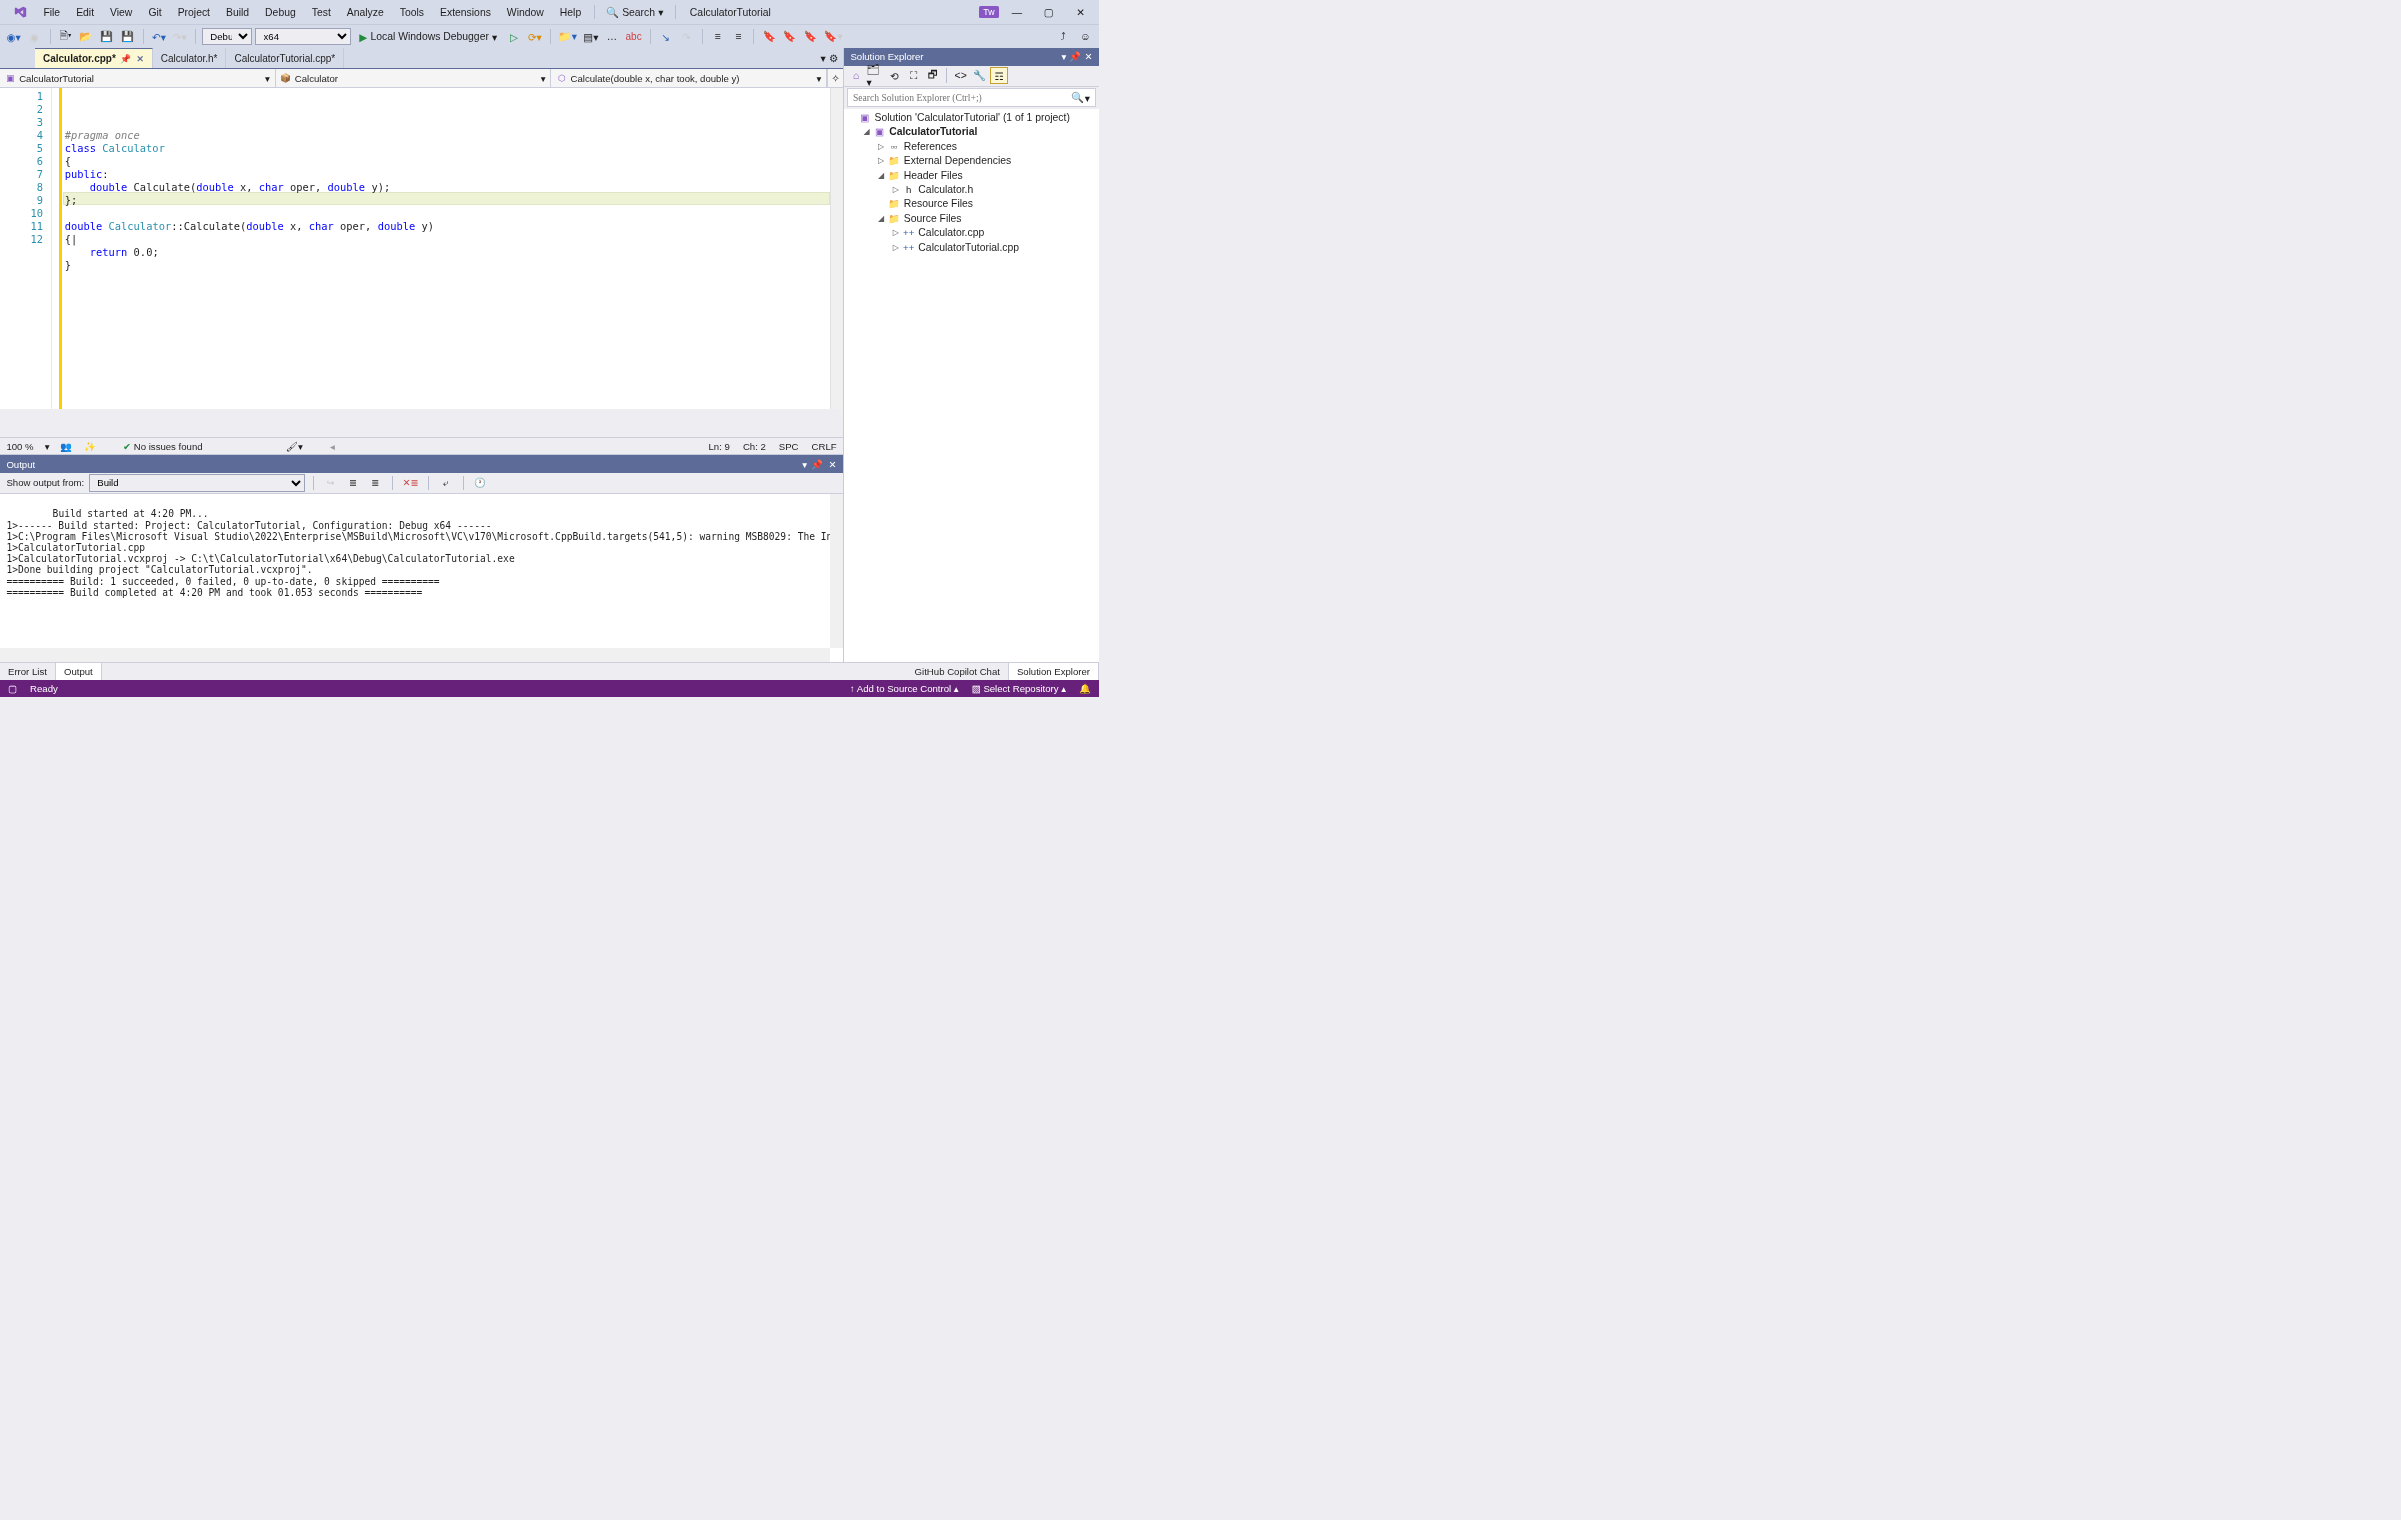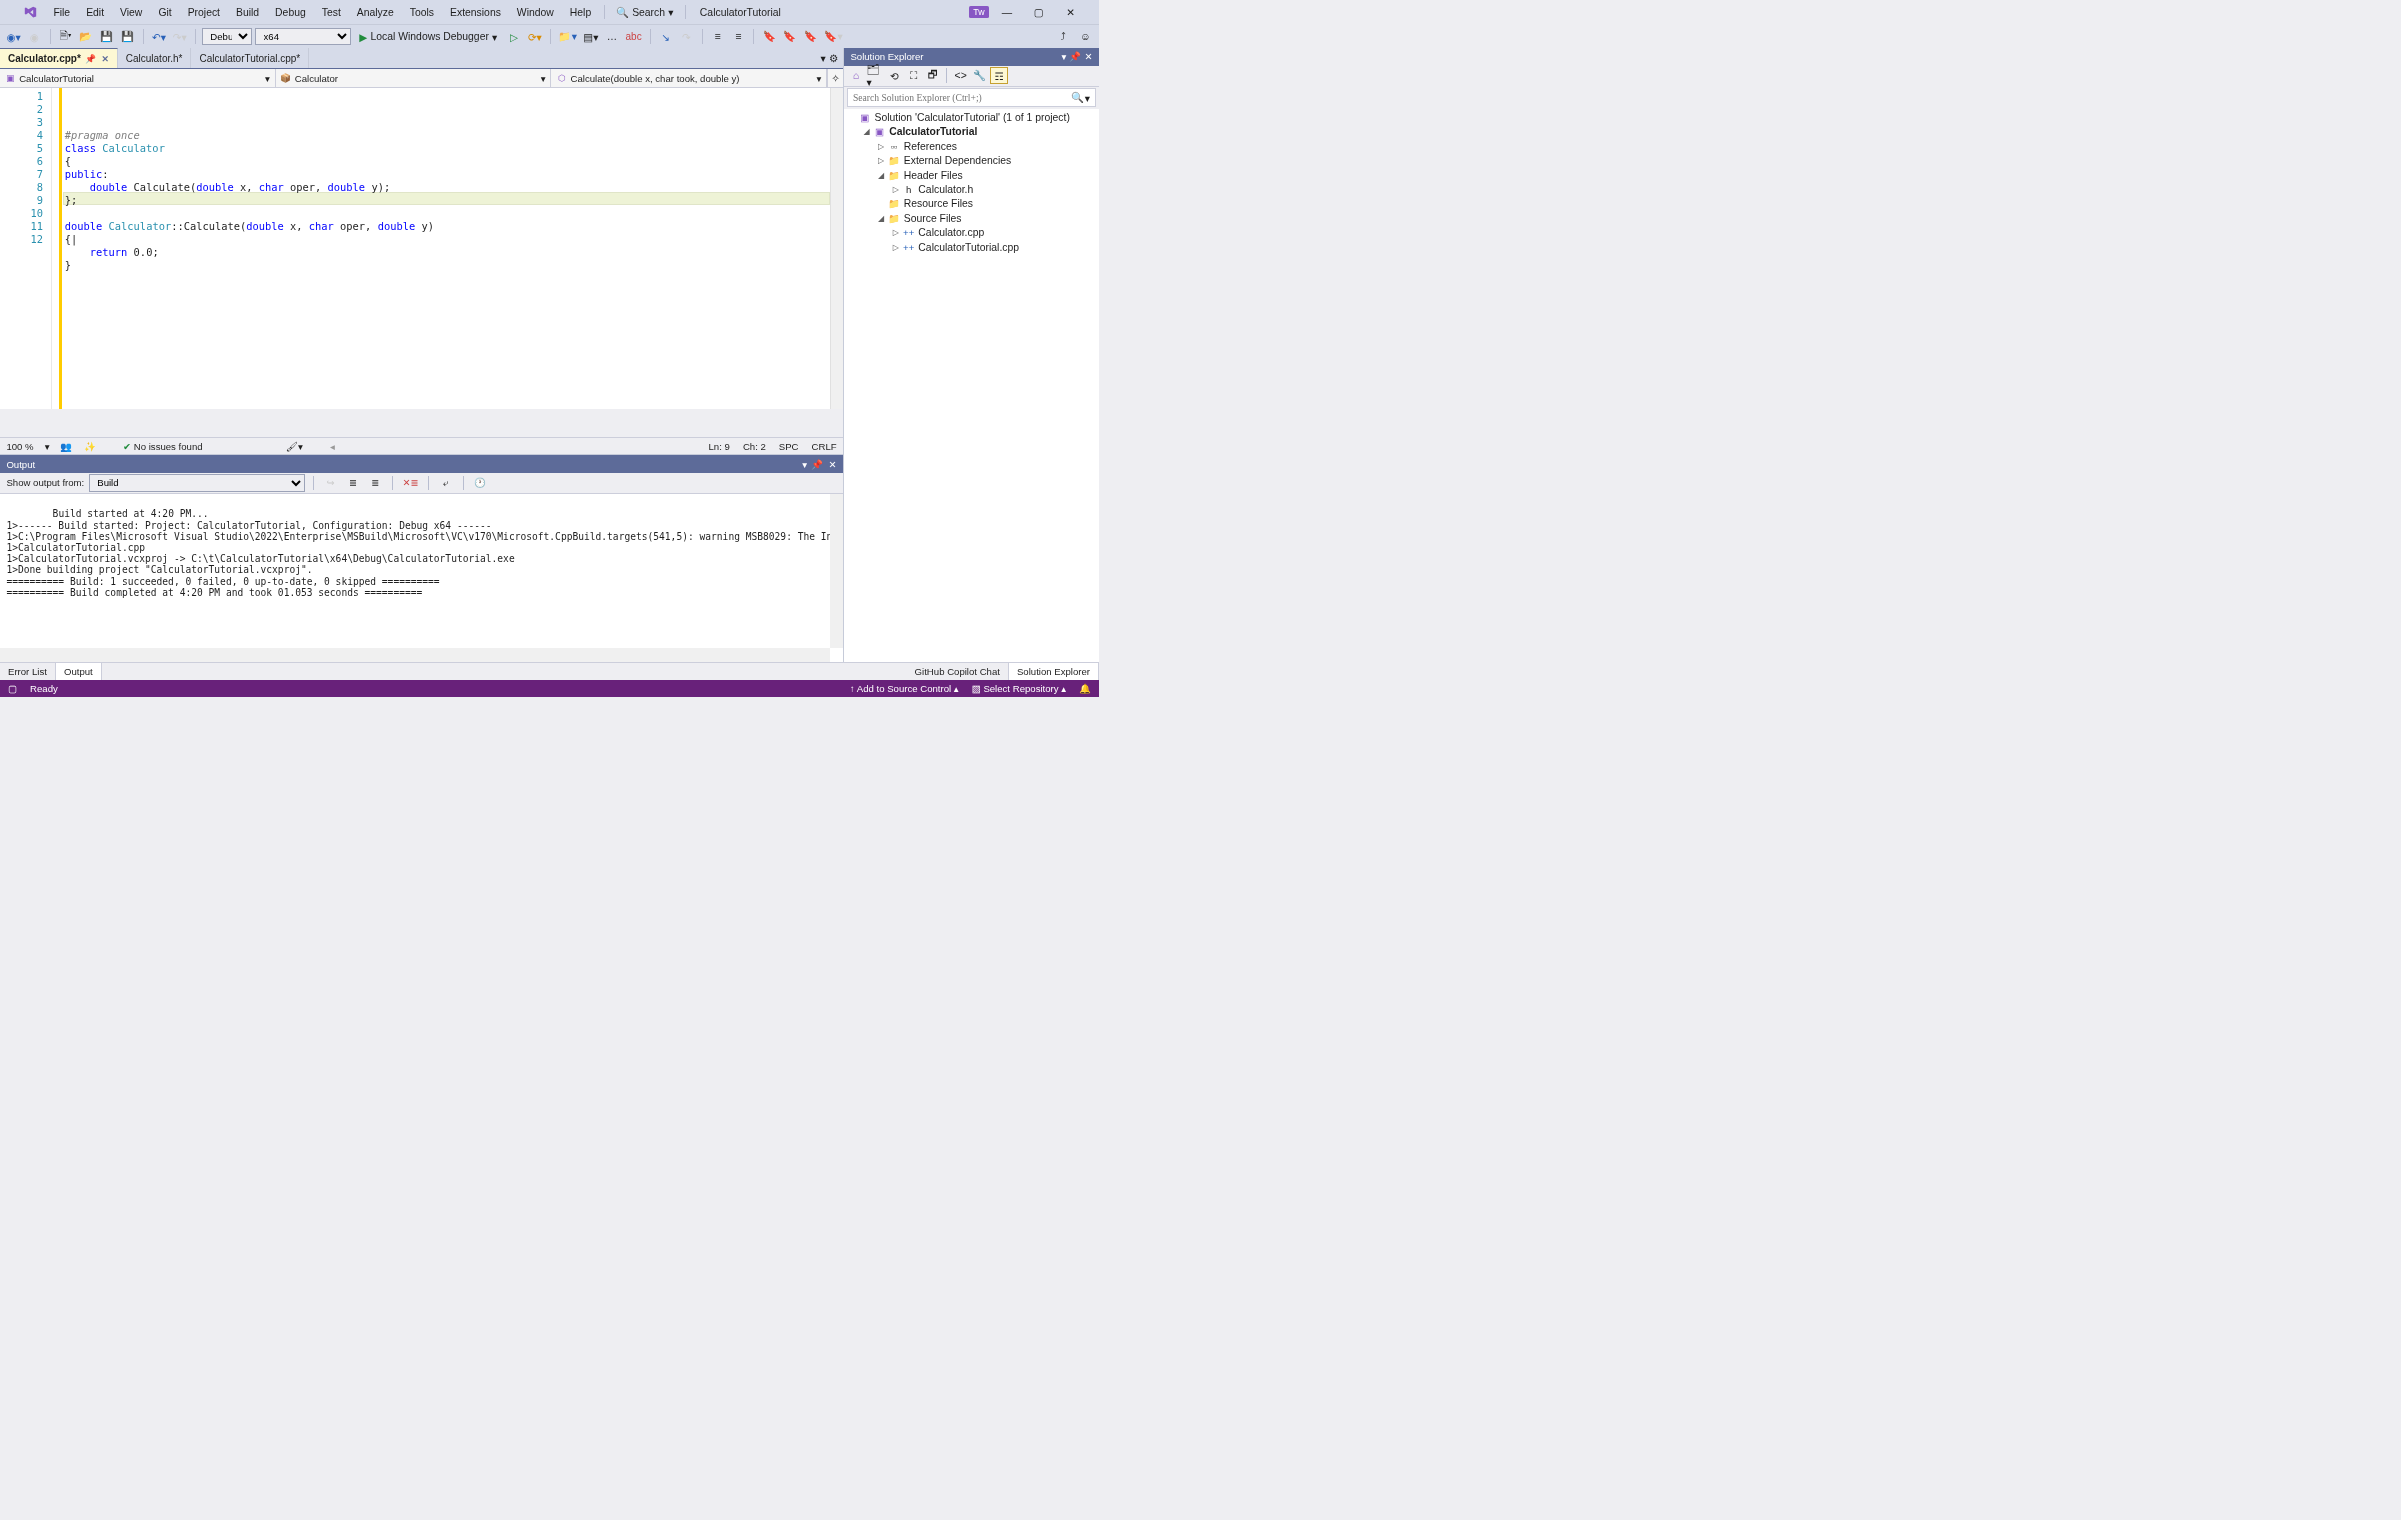--- a/index.html
+++ b/index.html
@@ -1,19 +1,19 @@
 <!DOCTYPE html>
 <html style="font-size:13px"><head>
 <meta charset="utf-8">
 <style>
 * { box-sizing: border-box; margin: 0; padding: 0; }
 body { font-family: 'Segoe UI', sans-serif; font-size: 10.4px; color: #1e1e1e; background: #eeeef2; overflow: hidden; width: 1099px; height: 697px; }
 
 
-.menubar { background: #d6dbe9; height: 24px; display: flex; align-items: center; padding: 0 15px; gap: 0; }
+.menubar { background: #d6dbe9; height: 24px; display: flex; align-items: center; padding: 0 5px; gap: 0; }
 .vs-logo { width: 17.6px; height: 17.6px; margin: 0 6.4px; display: inline-flex; align-items: center; justify-content: center; color: #8857c4; font-weight: bold; }
 .menu-item { padding: 3.2px 8px; cursor: default; color: #1e1e1e; }
 .menu-divider { width: 0.8px; height: 14.4px; background: #b8bdd0; margin: 0 4.8px; }
 .search-box { display: flex; align-items: center; gap: 3.2px; padding: 1.6px 6.4px; color: #1e1e1e; }
 .app-title { padding: 3.2px 9.6px; color: #1e1e1e; }
 .title-right { margin-left: auto; display: flex; align-items: center; gap: 4.8px; }
 .win-btn { width: 27px; height: 19px; display: flex; align-items: center; justify-content: center; color: #1e1e1e; }
 
 
 .toolbar { background: #d6dbe9; height: 24px; display: flex; align-items: center; padding: 0 4.8px; gap: 3.2px; border-top: 0.8px solid #c6cbd9; }
@@ -24,21 +24,21 @@
 .play-green { color: #218c3d; }
 
 
 .main { display: flex; height: calc(100% - 48px - 17.6px - 17px); }
 .left-col { flex: 1; display: flex; flex-direction: column; min-width: 0; }
 .right-col { width: 256px; display: flex; flex-direction: column; border-left: 0.8px solid #c6cbd9; }
 
 
 .file-tabs { background: #d6dbe9; height: 21px; display: flex; align-items: stretch; border-bottom: 0.8px solid #5d6b99; }
 .file-tab { display: flex; align-items: center; padding: 0 8px; gap: 4.8px; font-size: 10px; color: #1e1e1e; border-right: 0.8px solid #c6cbd9; }
-.file-tab.active { background: #fdf8d4; font-weight: bold; border-top: 1.6px solid #5d6b99; }
+.file-tab.active { background: #fdf8d4; font-weight: bold; border-top: 1.6px solid #5d6b99; margin-left: 35px; }
 .tab-close { color: #5d6b99; font-size: 8.8px; }
 .tab-pin { color: #5d6b99; font-size: 8.8px; }
 .file-tabs-right { margin-left: auto; display: flex; align-items: center; gap: 3.2px; padding-right: 4.8px; }
 
 
 .navbar { height: 19px; display: flex; border-bottom: 0.8px solid #cccedb; background: #f5f5f5; }
 .nav-drop { flex: 1; border-right: 0.8px solid #cccedb; display: flex; align-items: center; padding: 0 4.8px; gap: 3.2px; font-size: 9.6px; overflow: hidden; white-space: nowrap; }
 .nav-drop:last-child { border-right: none; }
 .nav-icon { width: 11.2px; height: 11.2px; display: inline-flex; align-items: center; justify-content: center; font-size: 8.8px; }
 

